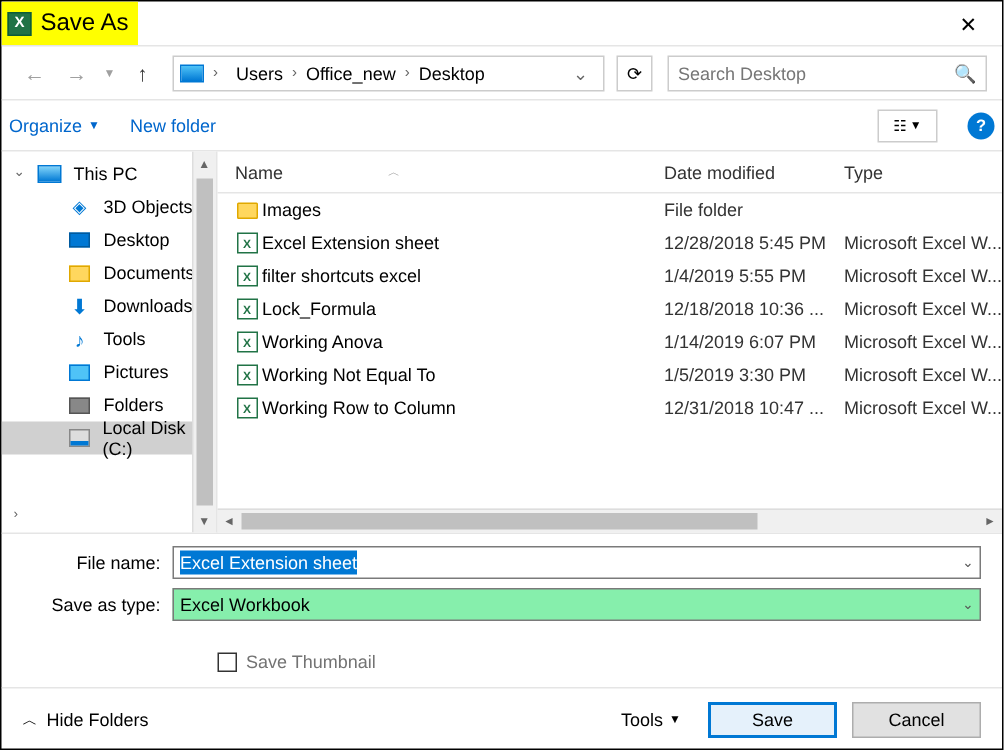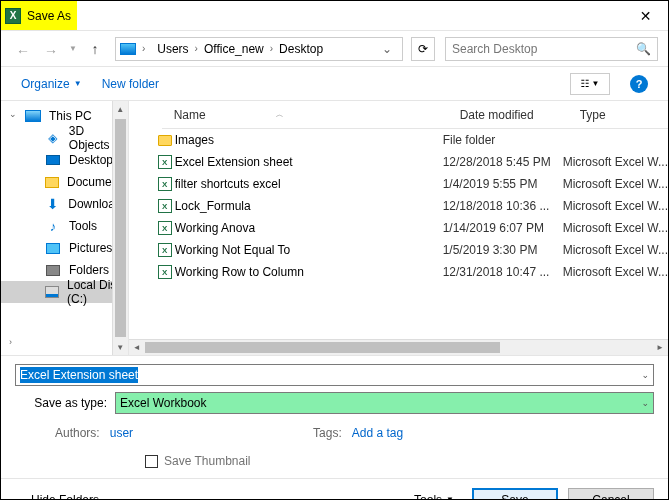--- a/index.html
+++ b/index.html
@@ -2,41 +2,41 @@
 <html><head>
 <meta charset="utf-8">
 <style>
 * { box-sizing: border-box; margin: 0; padding: 0; font-family: "Segoe UI", Tahoma, sans-serif; font-size: 12px; }
 body { background: #fff; width: 669px; height: 500px; overflow: hidden; border: 1px solid #000; }
 
 
 .titlebar { height: 30px; display: flex; align-items: center; border-bottom: 1px solid #e5e5e5; }
 .title-left { background: #ffff00; height: 100%; display: flex; align-items: center; padding: 0 6px 0 4px; gap: 6px; }
 .excel-icon { width: 16px; height: 16px; background: #217346; display: flex; align-items: center; justify-content: center; color: #fff; font-size: 10px; font-weight: bold; border: 1px solid #0d5c38; }
-.title-text { font-size: 12px; }
+.title-text { font-size: 16px; }
 .title-fill { flex: 1; }
 .close-btn { width: 45px; height: 100%; display: flex; align-items: center; justify-content: center; font-size: 14px; }
 
 
 .navbar { height: 36px; display: flex; align-items: center; padding: 0 10px; gap: 4px; border-bottom: 1px solid #e5e5e5; }
 .nav-arrow { width: 24px; height: 24px; display: flex; align-items: center; justify-content: center; color: #a0a0a0; font-size: 14px; }
 .nav-arrow.enabled { color: #333; }
 .nav-dd { color: #a0a0a0; font-size: 8px; padding: 0 2px; }
 .breadcrumb { flex: 1; height: 24px; border: 1px solid #ccc; background: #fff; display: flex; align-items: center; padding: 0 4px; margin: 0 4px; }
 .bc-icons { display: flex; gap: 2px; align-items: center; margin-right: 6px; }
 .bc-monitor { width: 16px; height: 12px; border: 1px solid #0078d4; background: linear-gradient(#4fc3f7, #0078d4); position: relative; }
 .bc-chev { color: #666; font-size: 10px; padding: 0 4px; }
 .bc-seg { padding: 0 2px; }
 .bc-dd { margin-left: auto; padding: 0 6px; color: #666; }
 .refresh { width: 24px; height: 24px; border: 1px solid #ccc; display: flex; align-items: center; justify-content: center; margin-right: 6px; }
 .search { width: 213px; height: 24px; border: 1px solid #ccc; display: flex; align-items: center; padding: 0 6px; color: #767676; }
 .search-icon { margin-left: auto; }
 
 
-.toolbar { height: 34px; display: flex; align-items: center; padding: 0 20px; gap: 20px; border-bottom: 1px solid #e5e5e5; }
+.toolbar { height: 34px; display: flex; align-items: center; padding: 0 5px; gap: 20px; border-bottom: 1px solid #e5e5e5; }
 .tb-item { color: #0066cc; display: flex; align-items: center; gap: 4px; }
 .tb-fill { flex: 1; }
 .view-btn { width: 40px; height: 22px; border: 1px solid #ccc; display: flex; align-items: center; justify-content: center; gap: 2px; }
 .help-circle { width: 18px; height: 18px; border-radius: 50%; background: #0078d4; color: #fff; display: flex; align-items: center; justify-content: center; font-size: 11px; font-weight: bold; }
 
 
 .main { display: flex; height: 254px; }
 .tree { width: 165px; border-right: 1px solid #e5e5e5; padding: 4px 0; overflow: hidden; position: relative; }
 .tree-item { height: 22px; display: flex; align-items: center; padding-left: 24px; gap: 8px; }
 .tree-item.indent { padding-left: 44px; }
@@ -51,28 +51,28 @@
 .ti-pictures { width: 14px; height: 11px; background: #4fc3f7; border: 1px solid #0078d4; }
 .ti-videos { width: 14px; height: 11px; background: #888; border: 1px solid #555; }
 .ti-disk { width: 14px; height: 12px; background: #ddd; border: 1px solid #888; position: relative; }
 .ti-disk::after { content:""; position:absolute; bottom:0; left:0; right:0; height:3px; background:#0078d4; }
 .ti-3d { color: #0078d4; font-size: 12px; }
 .tree-scroll { position: absolute; right: 0; top: 0; bottom: 0; width: 16px; background: #f0f0f0; border-left: 1px solid #ddd; display: flex; flex-direction: column; }
 .ts-btn { height: 16px; display:flex; align-items:center; justify-content:center; font-size:8px; color:#666; }
 .ts-thumb { flex:1; margin:2px; background:#c0c0c0; }
 
 .list { flex: 1; display: flex; flex-direction: column; }
-.headers { height: 28px; display: flex; align-items: center; border-bottom: 1px solid #e5e5e5; margin-left: 33px; }
+.headers { height: 28px; display: flex; align-items: center; border-bottom: 1px solid #e5e5e5; }
 .hc { padding: 0 8px; color: #333; display:flex; align-items:center; gap:10px; }
 .hc.name { width: 290px; padding-left: 12px; }
 .hc.date { width: 120px; }
 .hc.type { flex: 1; }
 .sort-arr { font-size: 8px; color: #999; }
 .files { flex: 1; overflow: hidden; }
-.row { height: 22px; display: flex; align-items: center; padding-left: 10px; margin-left: 16px; }
+.row { height: 22px; display: flex; align-items: center; padding-left: 10px; }
 .rc-icon { width: 20px; display: flex; align-items: center; justify-content: center; }
 .folder-icon { width: 14px; height: 11px; background: #ffd75e; border: 1px solid #e0a800; border-radius: 1px; }
 .xls-icon { width: 14px; height: 14px; background: #fff; border: 1px solid #217346; position: relative; }
 .xls-icon::after { content:"X"; position:absolute; inset:0; display:flex; align-items:center; justify-content:center; color:#217346; font-size:8px; font-weight:bold; }
 .rc-name { width: 268px; }
 .rc-date { width: 120px; color: #333; }
 .rc-type { flex: 1; color: #333; white-space: nowrap; overflow: hidden; }
 .list-scroll { height: 16px; background: #f0f0f0; border-top: 1px solid #ddd; display:flex; }
 .ls-btn { width: 16px; display:flex; align-items:center; justify-content:center; font-size:8px; color:#666; }
 .ls-track { flex:1; position:relative; }
@@ -283,39 +283,33 @@
       <div class="ls-track">
           <div class="ls-thumb"></div>
         </div>
       <div class="ls-btn">►</div>
     </div>
   </div>
 </div>
 
 <div class="bottom">
   <div class="field-row">
+    <div class="field-label">File name:</div>
     <div class="field-input fn">
       <span class="sel">Excel Extension sheet</span>
       <span class="field-dd">⌄</span>
     </div>
   </div>
   <div class="field-row">
     <div class="field-label">Save as type:</div>
     <div class="field-input st">
       <span>Excel Workbook</span>
       <span class="field-dd">⌄</span>
     </div>
   </div>
-  <div class="meta-row">
-    <span class="meta-label">Authors:</span>
-    <span class="meta-val">user</span>
-    <div class="meta-gap"></div>
-    <span class="meta-label">Tags:</span>
-    <span class="meta-val">Add a tag</span>
-  </div>
   <div class="check-row">
     <div class="checkbox"></div>
     <span class="check-label">Save Thumbnail</span>
   </div>
 </div>
 
 <div class="footer">
   <div class="hide-folders">
     <span style="font-size:10px;">︿</span>
     <span>Hide Folders</span>

